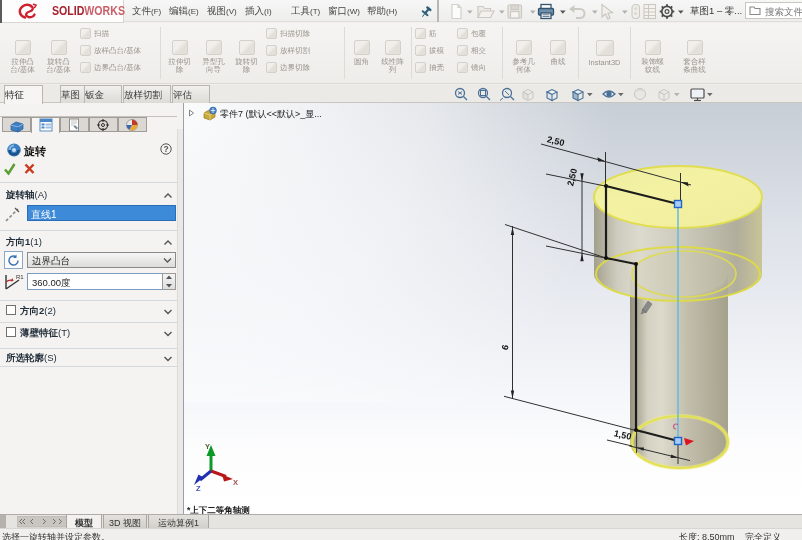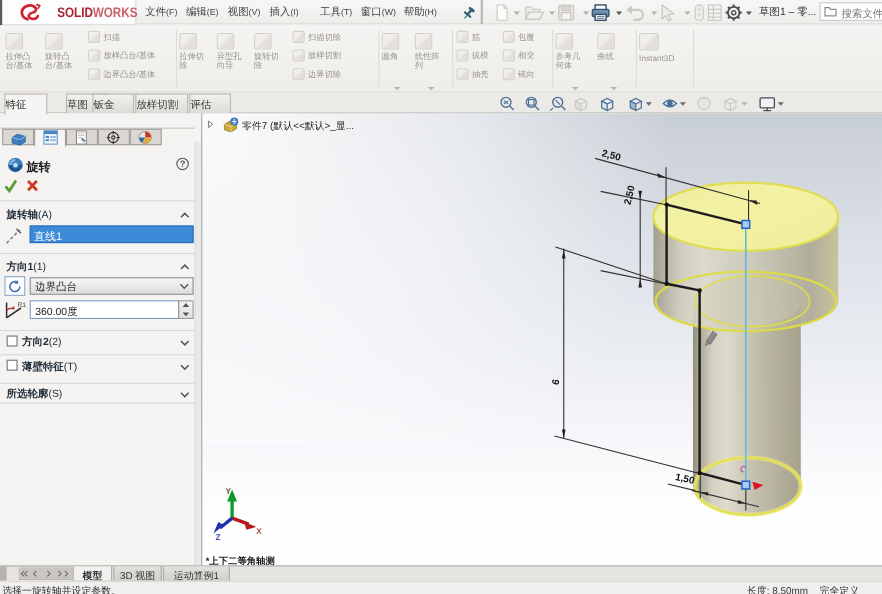--- a/index.html
+++ b/index.html
@@ -13,21 +13,21 @@
 border-right:1px solid #d8d6d2;border-bottom:1px solid #d8d6d2;}
 .menu{position:absolute;top:5px;font-size:9.5px;color:#444;}
 .menu i{font-style:normal;font-size:8px;}
 #doctitle{position:absolute;left:690px;top:5px;font-size:9.5px;color:#333;white-space:nowrap;}
 #searchbox{position:absolute;left:745px;top:2px;width:67px;height:17px;background:#fff;
 border:1px solid #c9c7c2;font-size:9.5px;color:#777;padding:3px 0 0 19px;white-space:nowrap;}
 
 #ribbon{position:absolute;left:0;top:23px;width:802px;height:61px;
 background:linear-gradient(#f5f4f2,#eeedea);border-bottom:1px solid #dcdad5;}
 .rsep{position:absolute;top:4px;width:1px;height:52px;background:#dddbd6;}
-.bigbtn{position:absolute;top:4px;height:56px;font-size:7.5px;
+.bigbtn{position:absolute;top:14px;height:56px;text-align:center;font-size:7.5px;
 line-height:8.5px;color:#98948c;}
 .bigbtn .bi{display:inline-block;margin-top:3px;}
 .smrow{position:absolute;height:16px;font-size:7.5px;color:#98948c;white-space:nowrap;}
 .smrow .si{display:inline-block;vertical-align:-3px;margin-right:3px;}
 .gi{display:inline-block;border:1px solid #d4d1ca;background:linear-gradient(135deg,#f1efeb 40%,#e3e0da 60%);border-radius:2px;}
 .dda{position:absolute;width:0;height:0;border-left:3px solid transparent;
 border-right:3px solid transparent;border-top:3px solid #b5b2aa;}
 
 #tabrow{position:absolute;left:0;top:85px;width:802px;height:18px;background:#eceae7;}
 .ctab{position:absolute;top:0px;height:18px;font-size:9.5px;color:#3a3a3a;text-align:left;
@@ -176,20 +176,22 @@
  <div class="smrow" style="left:415px;top:39px"><span class="gi si" style="width:11px;height:11px"></span>抽壳</div>
  <div class="smrow" style="left:457px;top:5px"><span class="gi si" style="width:11px;height:11px"></span>包覆</div>
  <div class="smrow" style="left:457px;top:22px"><span class="gi si" style="width:11px;height:11px"></span>相交</div>
  <div class="smrow" style="left:457px;top:39px"><span class="gi si" style="width:11px;height:11px"></span>镜向</div>
  <div class="rsep" style="left:502px"></div>
  <div class="bigbtn" style="left:505px;width:37px"><span class="gi bi" style="width:16px;height:15px"></span><br>参考几<br>何体<div class="dda" style="left:15px;top:52px"></div></div>
  <div class="bigbtn" style="left:543px;width:30px"><span class="gi bi" style="width:16px;height:15px"></span><br>曲线<div class="dda" style="left:12px;top:52px"></div></div>
  <div class="rsep" style="left:578px"></div>
  <div class="bigbtn" style="left:581px;width:47px"><span class="gi bi" style="width:18px;height:16px"></span><br>Instant3D</div>
  <div class="rsep" style="left:630px"></div>
+ <div class="bigbtn" style="left:633px;width:39px"><span class="gi bi" style="width:16px;height:15px"></span><br>装饰螺<br>纹线</div>
+ <div class="bigbtn" style="left:673px;width:43px"><span class="gi bi" style="width:16px;height:15px"></span><br>套合样<br>条曲线</div>
 </div>
 
 <div id="tabrow">
  <div class="abs" style="left:0;top:17px;width:802px;height:1px;background:#c9c6c1"></div>
  <div class="ctab act" style="left:4px;width:39px">特征</div>
  <div class="ctab" style="left:60px;width:39px">草图</div>
  <div class="ctab" style="left:84px;width:38px">钣金</div>
  <div class="ctab" style="left:123px;width:48px">放样切割</div>
  <div class="ctab" style="left:172px;width:38px">评估</div>
  <svg class="abs" style="left:450px;top:1px" width="265" height="17" viewBox="0 0 265 17" id="hudicons">

